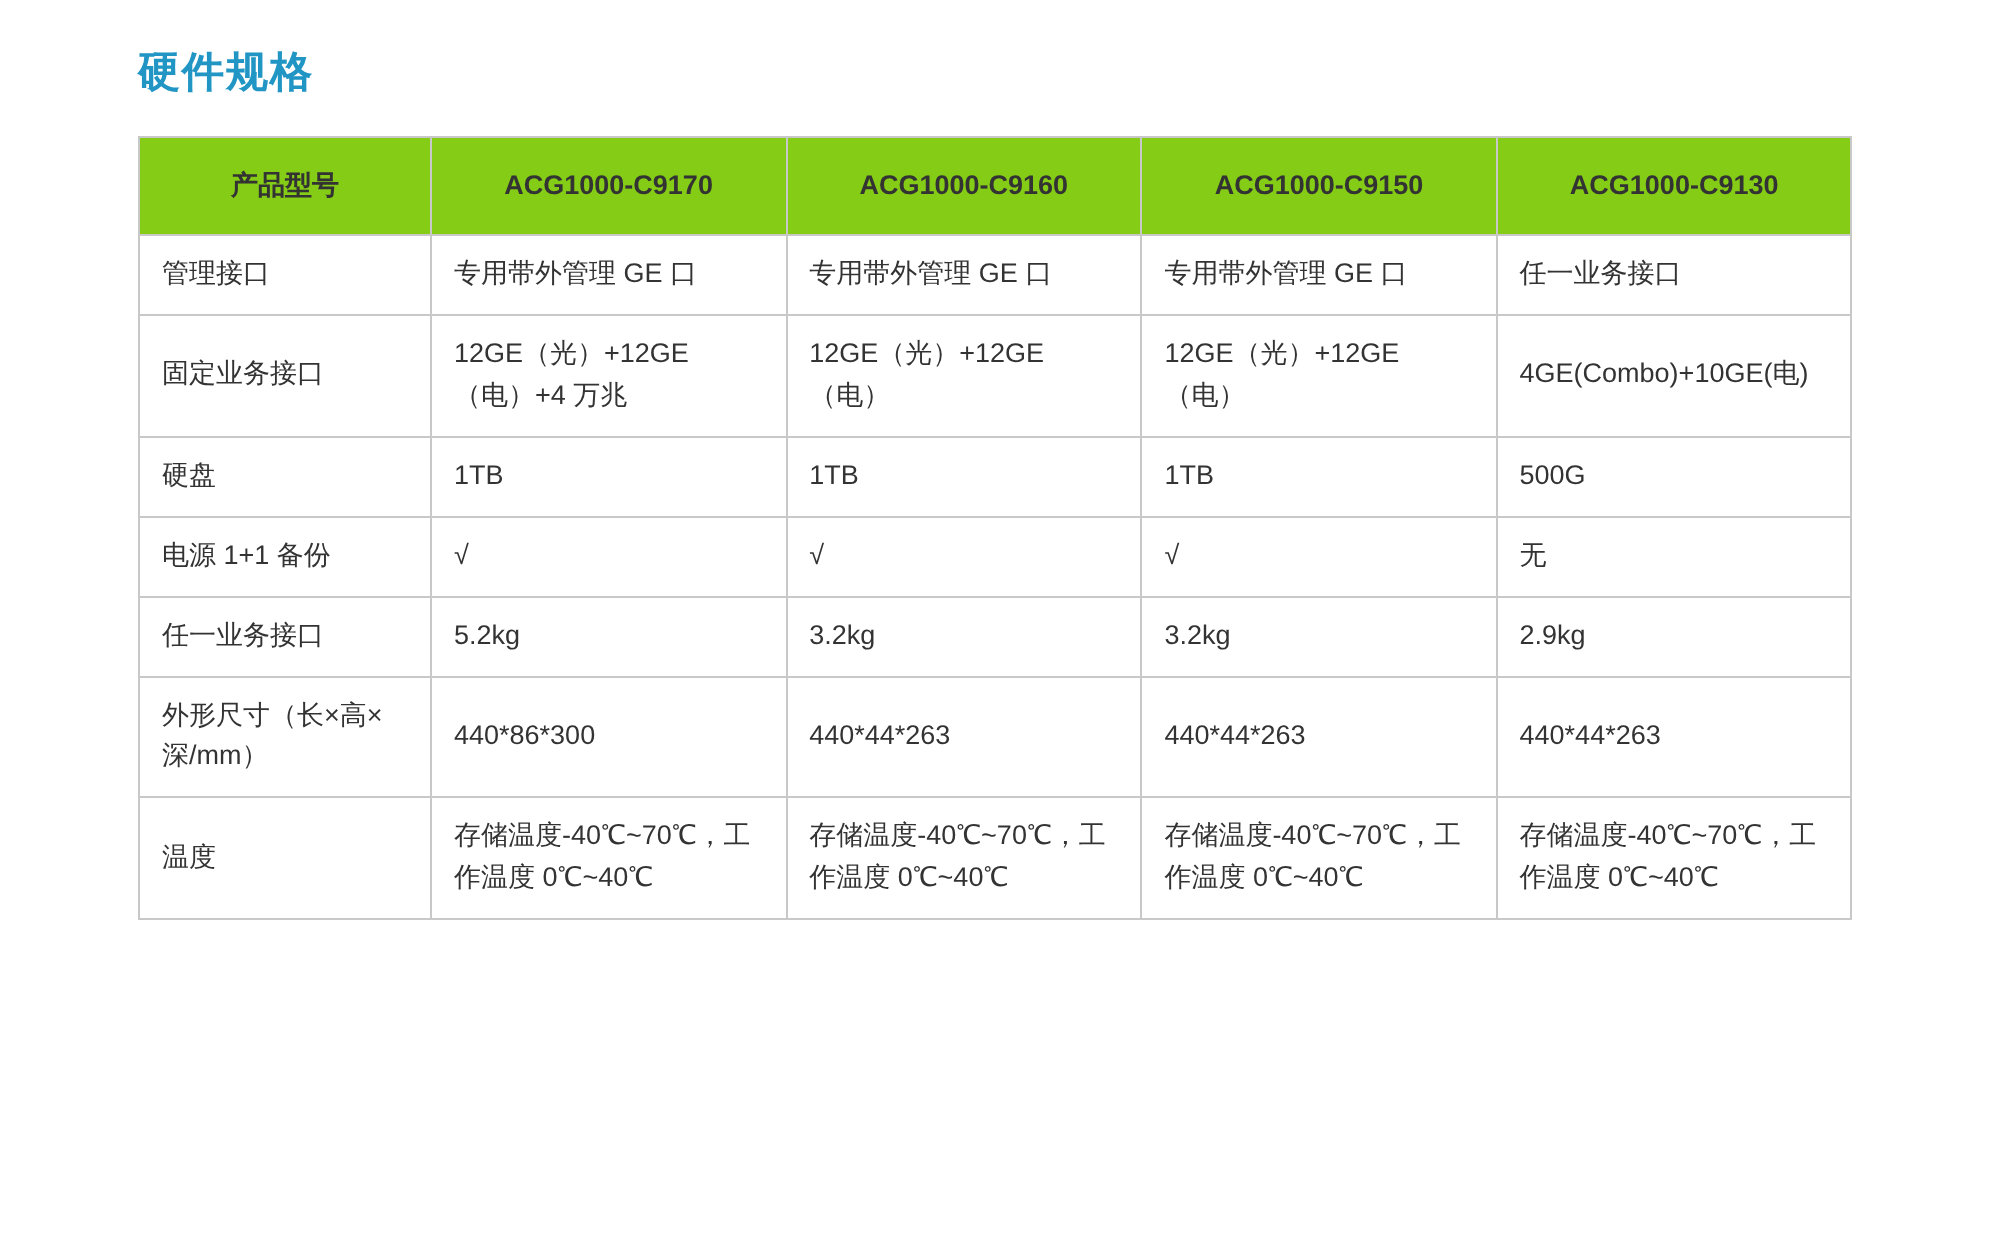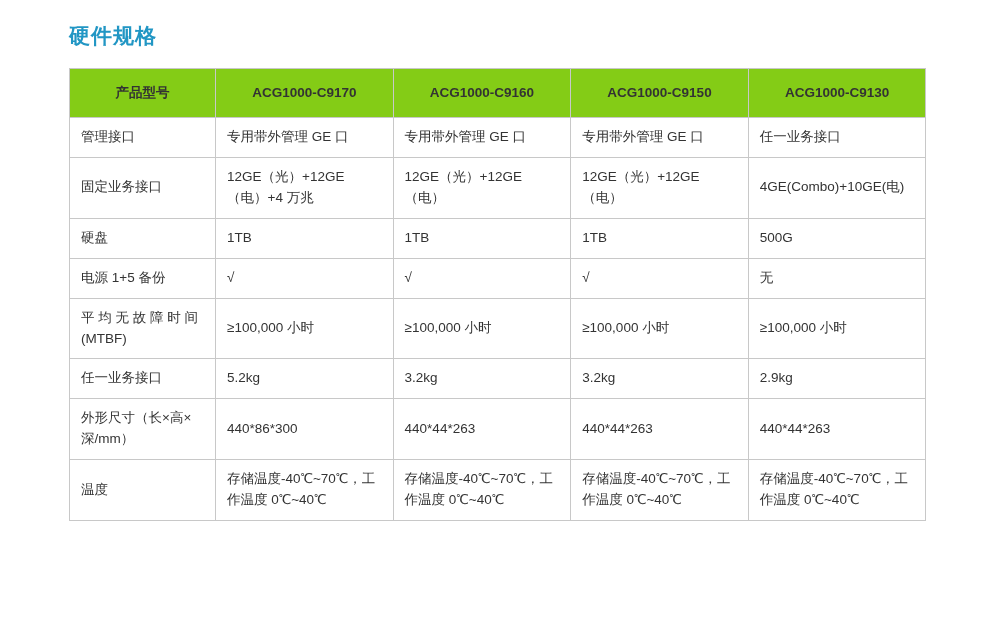--- a/index.html
+++ b/index.html
@@ -117,32 +117,25 @@
           <td>4GE(Combo)+10GE(电)</td>
         </tr>
         <tr>
           <td class="row-label">硬盘</td>
           <td>1TB</td>
           <td>1TB</td>
           <td>1TB</td>
           <td>500G</td>
         </tr>
         <tr>
-          <td class="row-label">电源 1+5 备份</td>
+          <td class="row-label">电源 1+1 备份</td>
           <td class="check">√</td>
           <td class="check">√</td>
           <td class="check">√</td>
           <td>无</td>
-        </tr>
-        <tr>
-          <td class="row-label">平 均 无 故 障 时 间 (MTBF)</td>
-          <td>≥100,000 小时</td>
-          <td>≥100,000 小时</td>
-          <td>≥100,000 小时</td>
-          <td>≥100,000 小时</td>
         </tr>
         <tr>
           <td class="row-label">任一业务接口</td>
           <td>5.2kg</td>
           <td>3.2kg</td>
           <td>3.2kg</td>
           <td>2.9kg</td>
         </tr>
         <tr>
           <td class="row-label">外形尺寸（长×高×深/mm）</td>

